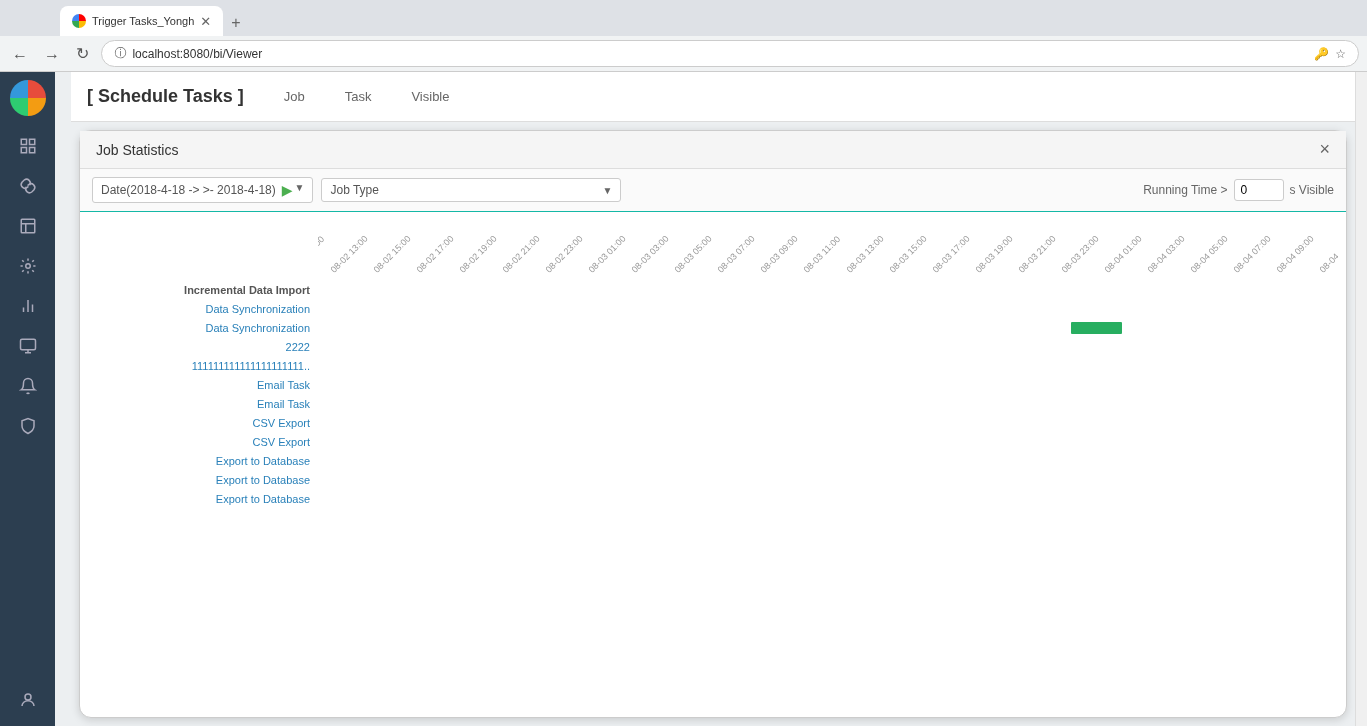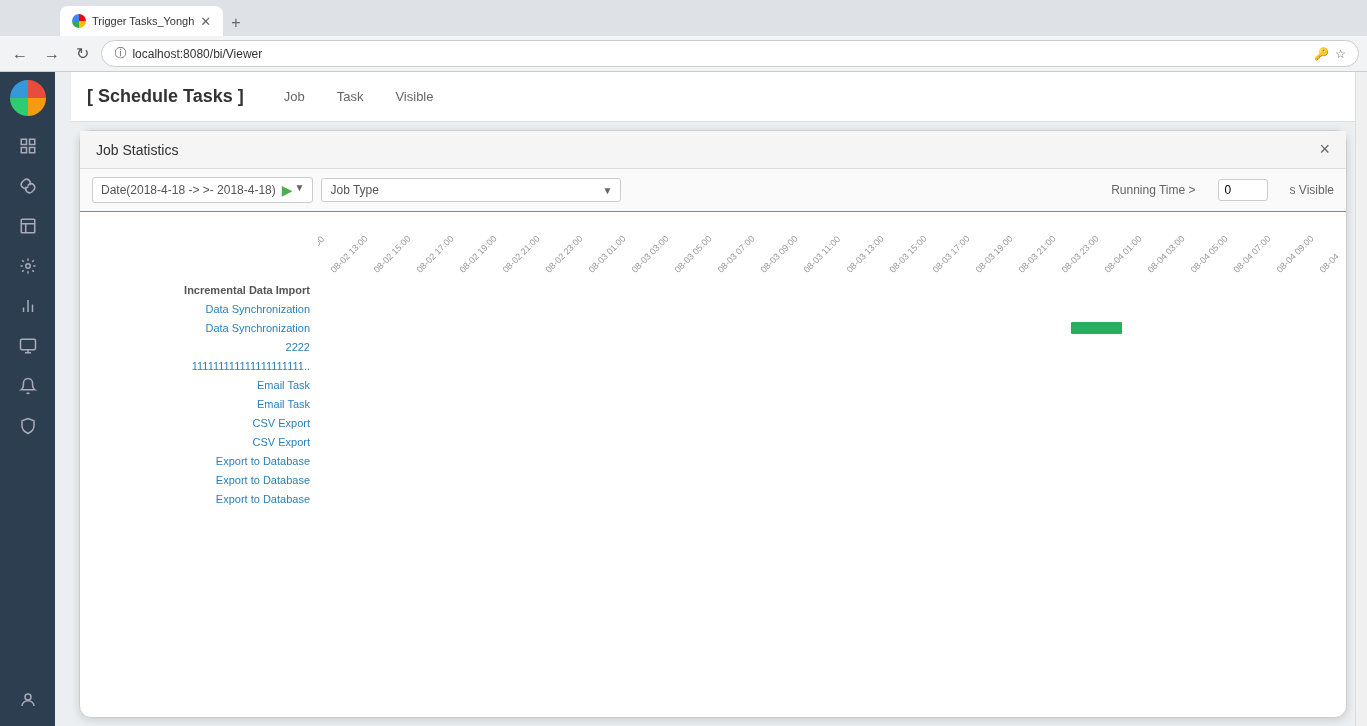--- a/index.html
+++ b/index.html
@@ -25,41 +25,41 @@
     .sidebar { width: 55px; background: #2c3e50; display: flex; flex-direction: column; align-items: center; padding-top: 8px; gap: 4px; }
     .sidebar-logo { width: 36px; height: 36px; border-radius: 50%; background: conic-gradient(#e74c3c 0deg 90deg, #f39c12 90deg 180deg, #2ecc71 180deg 270deg, #3498db 270deg 360deg); margin-bottom: 8px; }
     .sidebar-item { width: 40px; height: 36px; display: flex; align-items: center; justify-content: center; color: #aab; cursor: pointer; border-radius: 4px; }
     .sidebar-item svg { width: 18px; height: 18px; }
     .sidebar-bottom { margin-top: auto; margin-bottom: 8px; }
 
     
     .main-content { flex: 1; display: flex; flex-direction: column; background: #eceff1; overflow: hidden; padding-left: 16px; }
     .top-nav { background: white; height: 50px; display: flex; align-items: center; padding: 0 16px; gap: 24px; border-bottom: 1px solid #ddd; }
     .app-title { font-size: 18px; font-weight: bold; color: #333; white-space: nowrap; }
-    .nav-tabs { display: flex; gap: 32px; margin-left: 16px; }
+    .nav-tabs { display: flex; gap: 40px; margin-left: 16px; }
     .nav-tab { font-size: 13px; color: #666; cursor: pointer; padding: 4px 0; }
 
     
     .dialog-overlay { flex: 1; padding: 8px; display: flex; flex-direction: column; }
     .dialog { background: white; border: 1px solid #ccc; border-radius: 12px; flex: 1; display: flex; flex-direction: column; box-shadow: 0 2px 8px rgba(0,0,0,0.15); }
     .dialog-header { background: #f5f5f5; border-bottom: 1px solid #ddd; padding: 8px 16px; display: flex; align-items: center; justify-content: space-between; }
     .dialog-title { font-size: 14px; color: #333; font-weight: normal; }
     .dialog-close { background: none; border: none; font-size: 18px; cursor: pointer; color: #666; }
 
     .dialog-toolbar { padding: 8px 12px; display: flex; align-items: center; gap: 8px; border-bottom: 1px solid #14b8a6; background: #fafafa; }
     .filter-box { border: 1px solid #ccc; border-radius: 3px; padding: 4px 8px; font-size: 12px; display: flex; align-items: center; gap: 6px; background: white; min-width: 200px; }
     .filter-label { color: #555; flex: 1; }
     .filter-icons { display: flex; gap: 2px; }
     .filter-icon { color: #4caf50; font-size: 14px; cursor: pointer; }
     .filter-dropdown { color: #666; font-size: 10px; cursor: pointer; }
 
     .job-type-box { border: 1px solid #ccc; border-radius: 3px; padding: 4px 8px; font-size: 12px; display: flex; align-items: center; gap: 20px; background: white; min-width: 300px; }
     .job-type-label { color: #555; flex: 1; }
 
-    .running-time-section { display: flex; align-items: center; gap: 22px; margin-left: auto; }
+    .running-time-section { display: flex; align-items: center; gap: 6px; margin-left: auto; }
     .running-time-label { font-size: 12px; color: #666; }
     .running-time-input { border: 1px solid #ccc; border-radius: 3px; padding: 3px 6px; width: 50px; font-size: 12px; }
     .running-time-unit { font-size: 12px; color: #666; }
 
     
     .gantt-container { flex: 1; overflow: auto; padding: 8px; }
     .gantt-chart { display: flex; flex-direction: column; min-width: 1200px; }
 
     .scrollbar-area { width: 12px; background: #f0f0f0; border-left: 1px solid #ddd; }
   </style>

